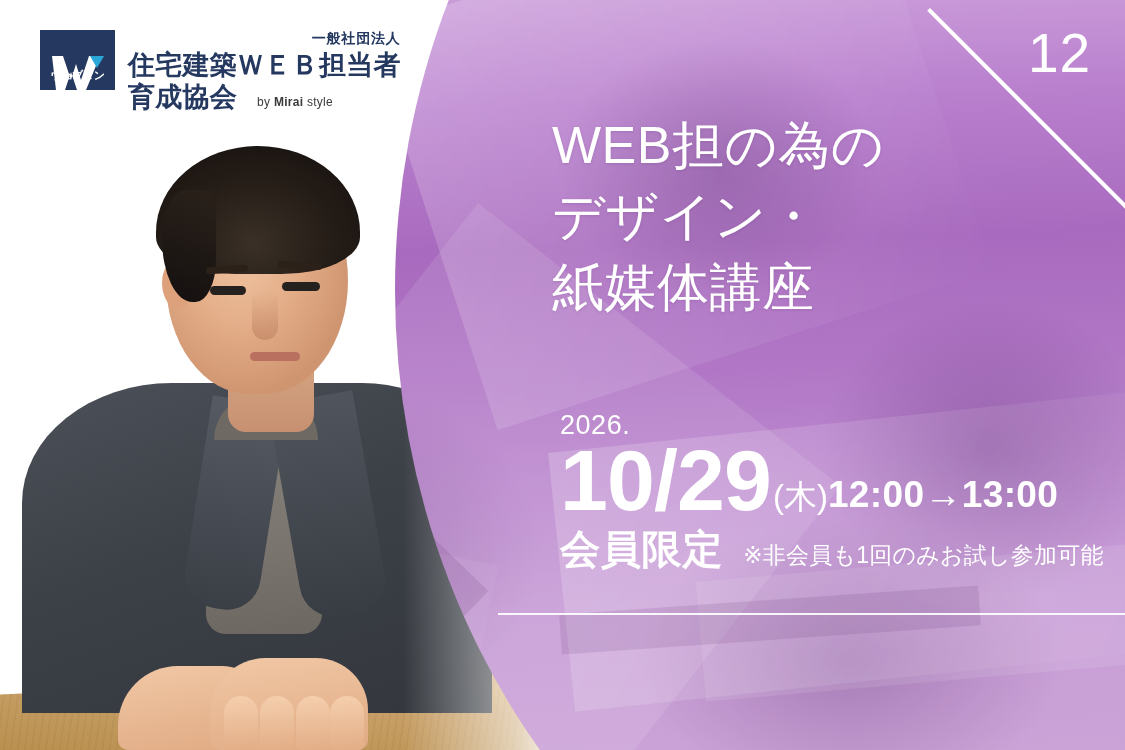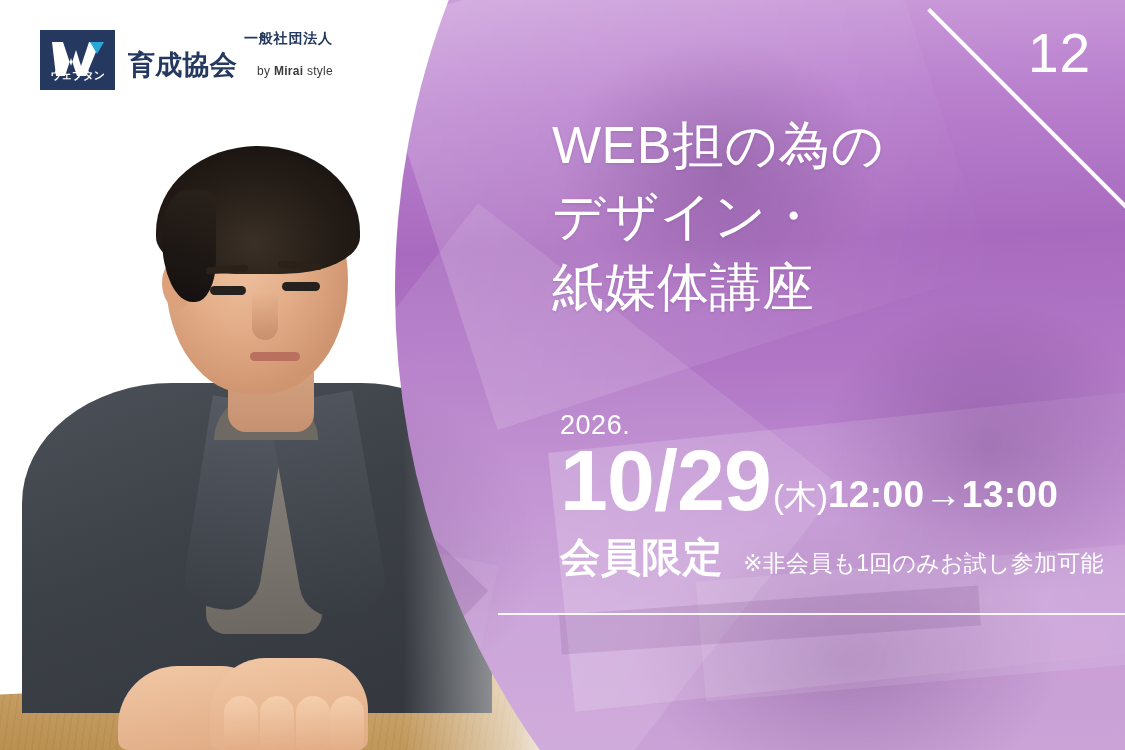--- a/index.html
+++ b/index.html
@@ -77,37 +77,37 @@
   
   .date-block{position:absolute;left:560px;top:412px;color:#ffffff;}
   .year{font-size:27px;line-height:1;letter-spacing:.02em;margin-bottom:2px;}
   .date-row{display:flex;align-items:flex-end;}
   .bigdate{
     font-size:86px;line-height:.93;font-weight:700;letter-spacing:-.01em;
   }
   .dow{font-size:33px;line-height:1;font-weight:400;padding:0 0 8px 2px;}
   .times{font-size:37px;line-height:1;font-weight:700;padding:0 0 8px 0;letter-spacing:.01em;}
 
-  .member-row{display:flex;align-items:baseline;margin-top:16px;justify-content:flex-end;}
+  .member-row{display:flex;align-items:baseline;margin-top:8px;justify-content:flex-end;}
   .member{font-size:40px;line-height:1;font-weight:700;letter-spacing:.02em;}
   .member-note{font-size:23px;line-height:1;font-weight:400;margin-left:20px;letter-spacing:.01em;}
 
   
   .speaker{position:absolute;left:498px;top:636px;width:627px;text-align:center;color:#ffffff;}
   .speaker-role{font-size:25px;line-height:1;letter-spacing:.03em;}
   .speaker-name-row{margin-top:16px;display:flex;justify-content:center;align-items:baseline;}
   .speaker-label{font-size:29px;letter-spacing:.12em;font-weight:400;}
   .speaker-name{font-size:44px;font-weight:700;letter-spacing:.06em;margin-left:16px;}
 
   
   .logo{position:absolute;left:40px;top:30px;display:flex;align-items:flex-start;}
   .logo-mark{
     width:75px;height:60px;background:#253860;
     position:relative;flex:none;
-    display:flex;flex-direction:column;align-items:center;justify-content:flex-start;
+    display:flex;flex-direction:column;align-items:center;justify-content:flex-end;
   }
   .logo-mark .w{
     margin-top:12px;width:52px;height:34px;position:relative;
   }
   .logo-mark .w svg{display:block;}
   .logo-mark .mark-label{
     position:absolute;bottom:7px;left:0;right:0;text-align:center;
     color:#ffffff;font-size:11px;font-weight:700;letter-spacing:-.5px;
   }
   .logo-text{margin-left:13px;padding-top:1px;text-align:right;}
@@ -263,20 +263,21 @@
         <svg width="52" height="34" viewBox="0 0 52 34" aria-hidden="true">
           <polygon points="0,0 11,0 19,24 24,8 29,24 37,0 48,0 34,34 25,34 19,16 13,34 4,34" fill="#ffffff"></polygon>
           <polygon points="38,0 52,0 45,12" fill="#29a8d8"></polygon>
         </svg>
       </div>
       <div class="mark-label">ウェブタン</div>
     </div>
     <div class="logo-text">
       <div class="logo-kicker">一般社団法人</div>
       <div class="logo-main">
+        <div>住宅建築ＷＥＢ担当者</div>
         <div class="l2">
           <span>育成協会</span>
           <span class="logo-by"><span>by </span><b>Mirai</b><span> style</span></span>
         </div>
       </div>
     </div>
   </div>
 
 </div>
 

